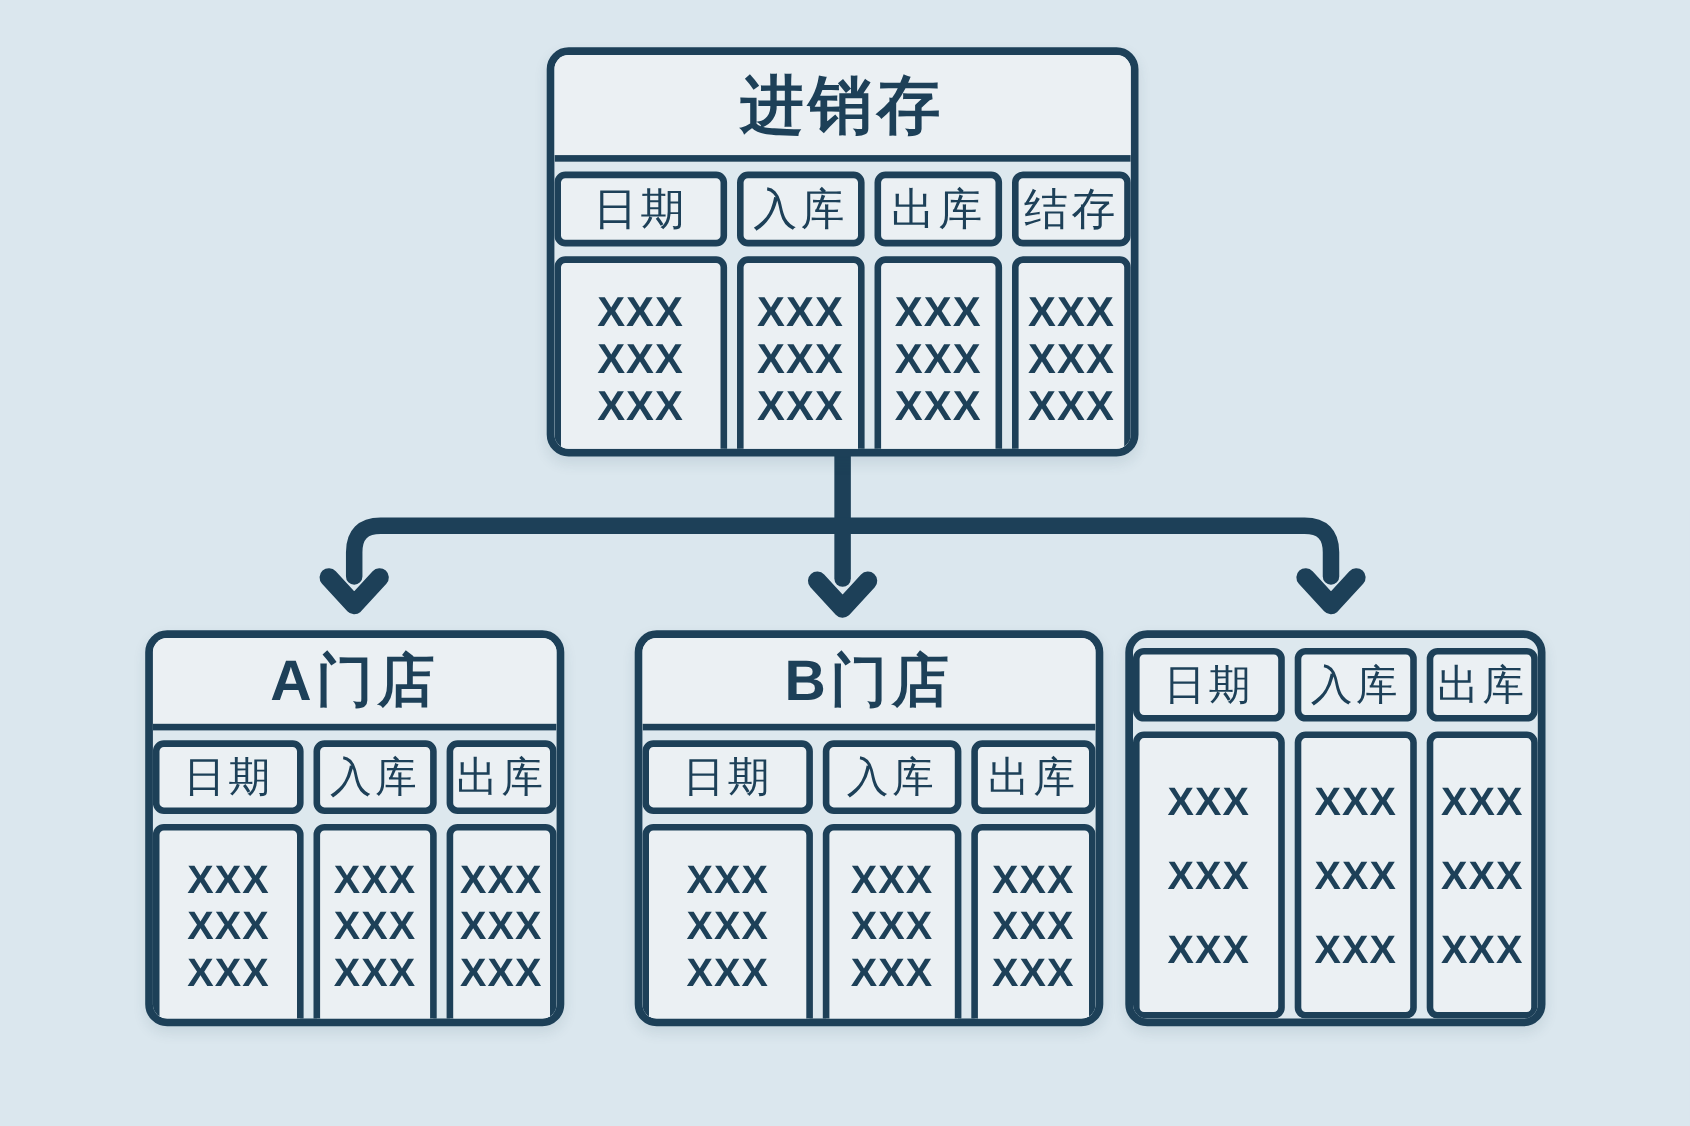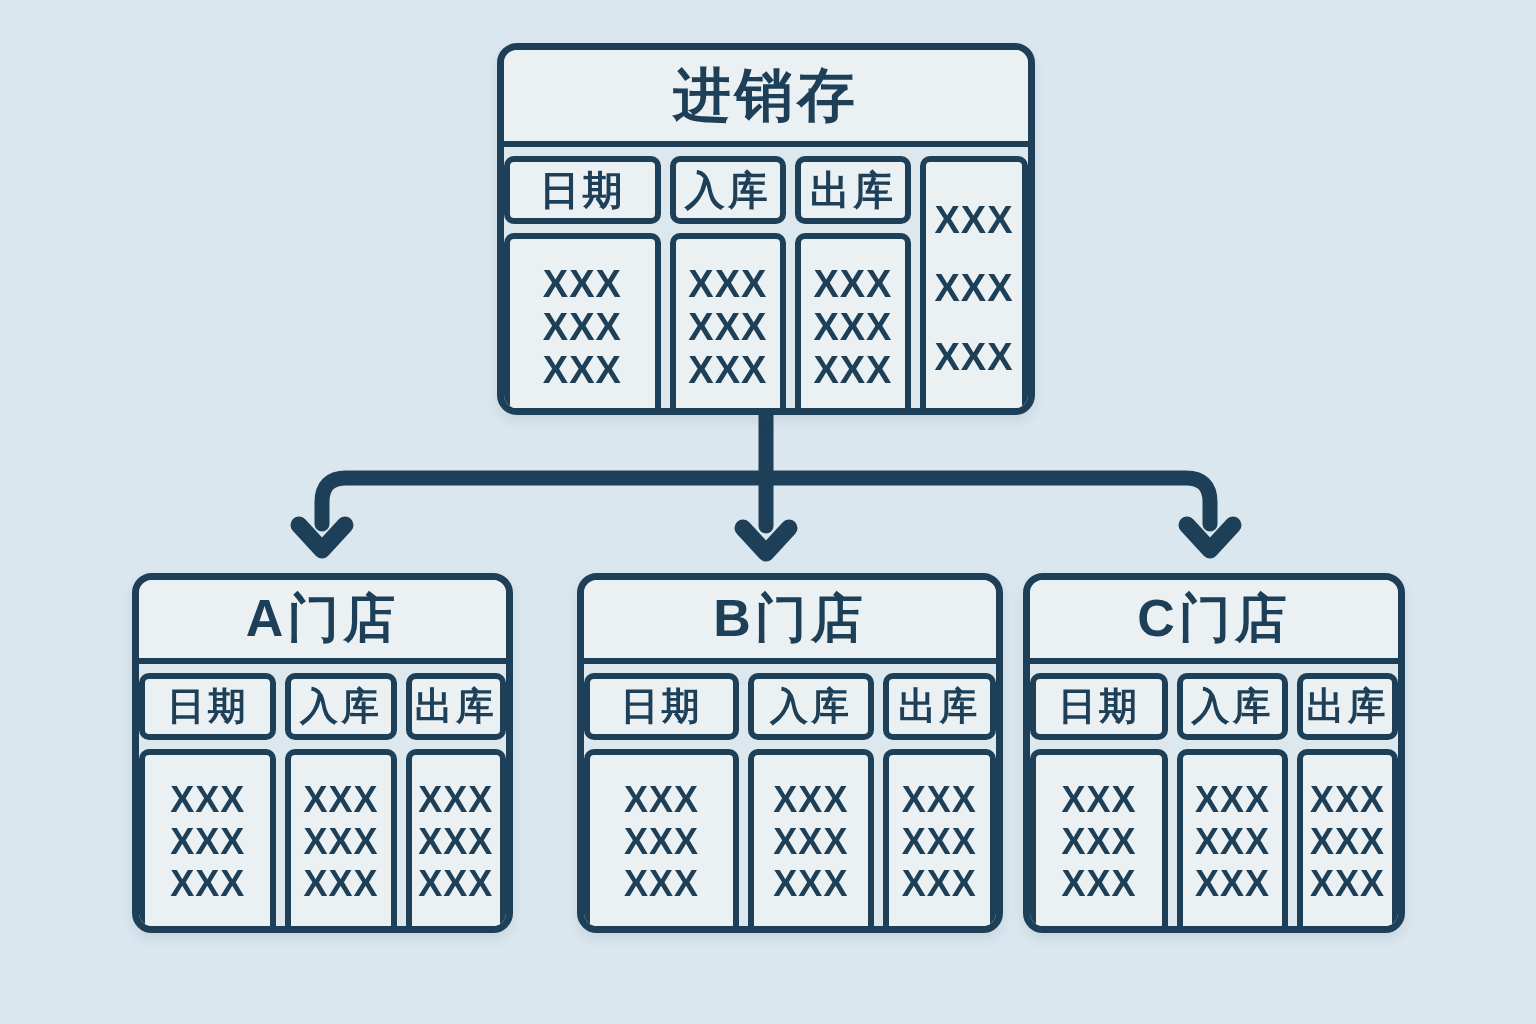--- a/index.html
+++ b/index.html
@@ -53,21 +53,21 @@
     padding-top: 9px;
     min-height: 0;
   }
   .col { display: flex; flex-direction: column; gap: 9px; min-width: 0; }
   .hcell {
     flex: 0 0 auto;
     border: 6px solid var(--line);
     border-radius: 10px;
     background: var(--cell-fill);
     display: flex; align-items: center; justify-content: center;
-    font-weight: 700;
+    font-weight: 400;
     letter-spacing: 3px;
   }
   .bcell {
     flex: 1 1 auto;
     border: 6px solid var(--line);
     border-radius: 10px;
     background: var(--cell-fill);
     display: flex; flex-direction: column;
     justify-content: space-around; align-items: center;
     padding: 24px 0;
@@ -127,20 +127,21 @@
       </div>
       <div class="col">
         <div class="hcell">出库</div>
         <div class="bcell">
           <span>XXX</span>
           <span>XXX</span>
           <span>XXX</span>
         </div>
       </div>
       <div class="col">
+        <div class="hcell">结存</div>
         <div class="bcell">
           <span>XXX</span>
           <span>XXX</span>
           <span>XXX</span>
         </div>
       </div>
     </div>
   </div>
 
   <div class="tbl child" id="child-a">
@@ -197,21 +198,20 @@
         <div class="bcell">
           <span>XXX</span>
           <span>XXX</span>
           <span>XXX</span>
         </div>
       </div>
     </div>
   </div>
 
   <div class="tbl child" id="child-c">
-    <div class="tbl-title">C门店</div>
     <div class="cols">
       <div class="col">
         <div class="hcell">日期</div>
         <div class="bcell">
           <span>XXX</span>
           <span>XXX</span>
           <span>XXX</span>
         </div>
       </div>
       <div class="col">

